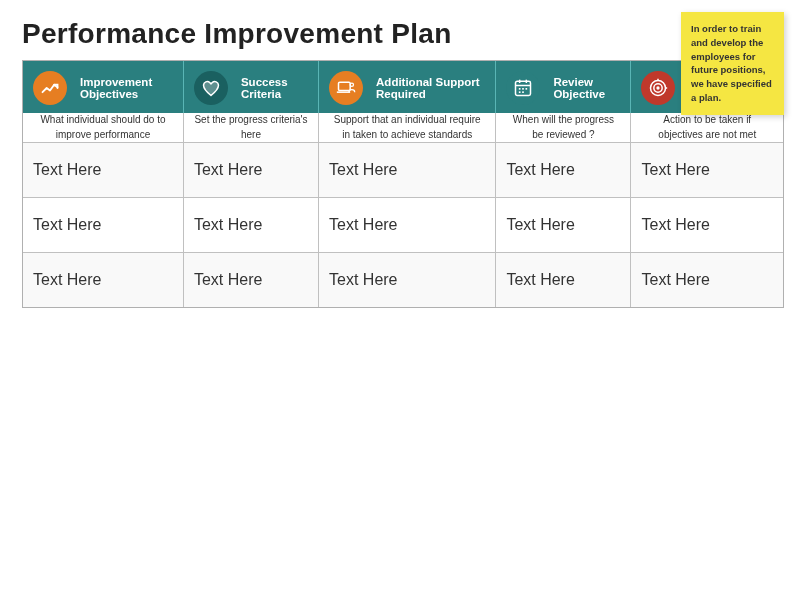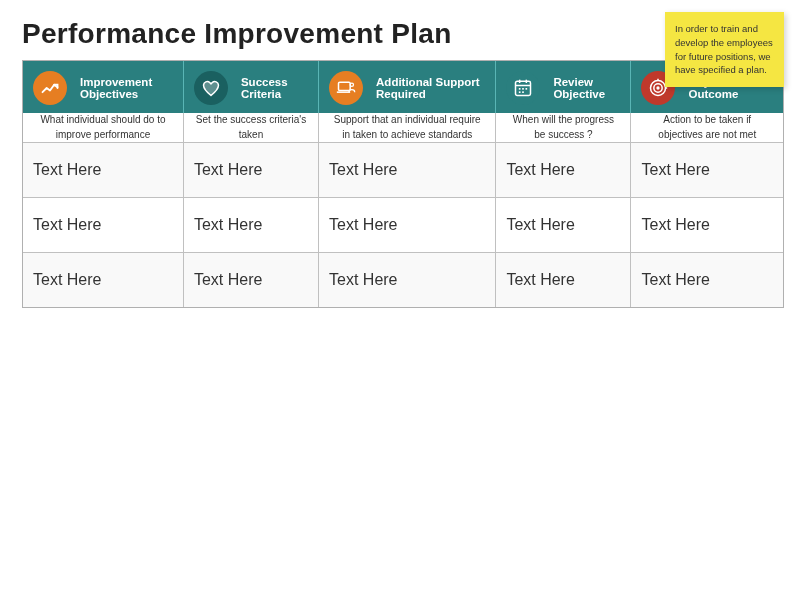--- a/index.html
+++ b/index.html
@@ -22,28 +22,29 @@
       font-size: 28px;
       font-weight: bold;
       color: #222;
       margin-bottom: 10px;
       letter-spacing: 0.01em;
     }
     .sticky-note {
       position: absolute;
       top: 12px;
       right: 22px;
-      width: 119px;
+      width: 103px;
       background: #f5e642;
       padding: 10px 10px 10px 10px;
       font-size: 9.5px;
       color: #333;
       line-height: 1.45;
       box-shadow: 2px 2px 6px rgba(0,0,0,0.18);
       z-index: 10;
+      font-weight: bold;
     }
     .table-wrap {
       width: 100%;
       border: 1.5px solid #b0b0b0;
     }
     table {
       width: 100%;
       border-collapse: collapse;
       table-layout: fixed;
     }
@@ -201,23 +202,23 @@
                   </svg>
               </div>
               <span>Objective Outcome</span>
             </div>
           </th>
         </tr>
       </thead>
       <tbody id="table-body">
         <tr class="desc-row">
           <td>What individual should do to improve performance</td>
-          <td>Set the success criteria's taken</td>
+          <td>Set the progress criteria's here</td>
           <td>Support that an individual require in taken to achieve standards</td>
-          <td>When will the progress be success ?</td>
+          <td>When will the progress be reviewed ?</td>
           <td>Action to be taken if objectives are not met</td>
         </tr>
       <tr class="data-row">
             <td>Text Here</td>
             <td>Text Here</td>
             <td>Text Here</td>
             <td>Text Here</td>
             <td>Text Here</td>
           </tr>
           <tr class="data-row">

